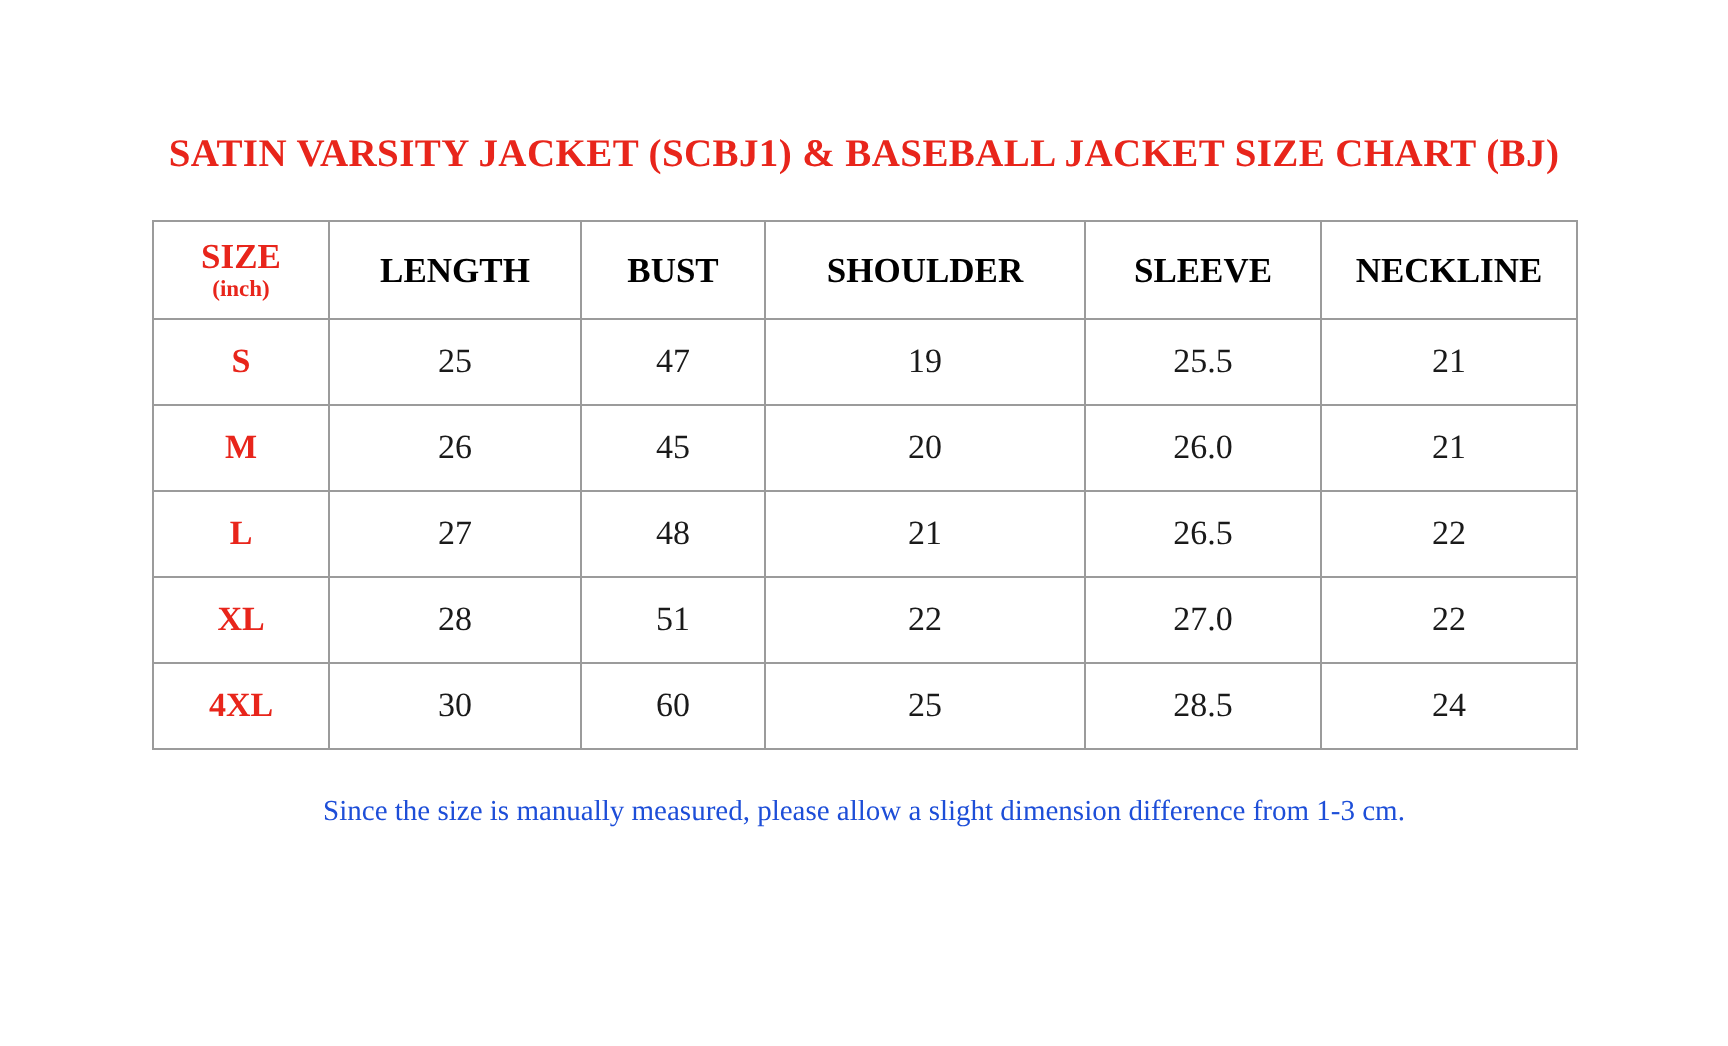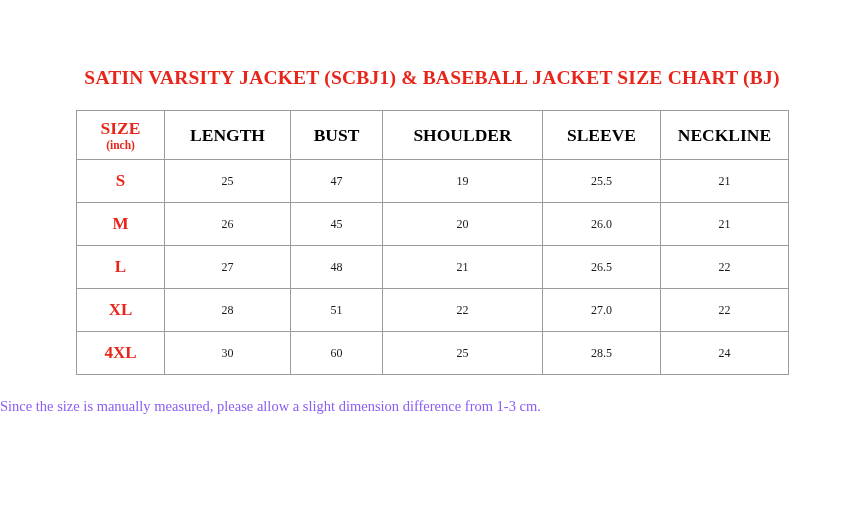--- a/index.html
+++ b/index.html
@@ -60,37 +60,38 @@
     display: block;
     font-size: 11.5px;
     font-weight: bold;
     color: #e8251b;
     margin-top: 1px;
   }
   tbody tr {
     height: 43px;
   }
   tbody td {
-    font-size: 12px;
+    font-size: 17px;
     color: #1a1a1a;
   }
   tbody td.size-cell {
     color: #e8251b;
     font-weight: bold;
     font-size: 17px;
   }
   .col-size { width: 88px; }
   .col-length { width: 126px; }
   .col-bust { width: 92px; }
   .col-shoulder { width: 160px; }
   .col-sleeve { width: 118px; }
   .col-neckline { width: 128px; }
   .footnote {
+    text-align: center;
     font-size: 14.5px;
-    color: #8b5cf6;
+    color: #1d4ed8;
     margin-top: 23px;
     font-family: "Liberation Serif", "DejaVu Serif", serif;
   }
 </style>
 </head>
 <body>
 
 <div class="page">
 
   <div class="chart-title">SATIN VARSITY JACKET (SCBJ1) &amp; BASEBALL JACKET SIZE CHART (BJ)</div>

